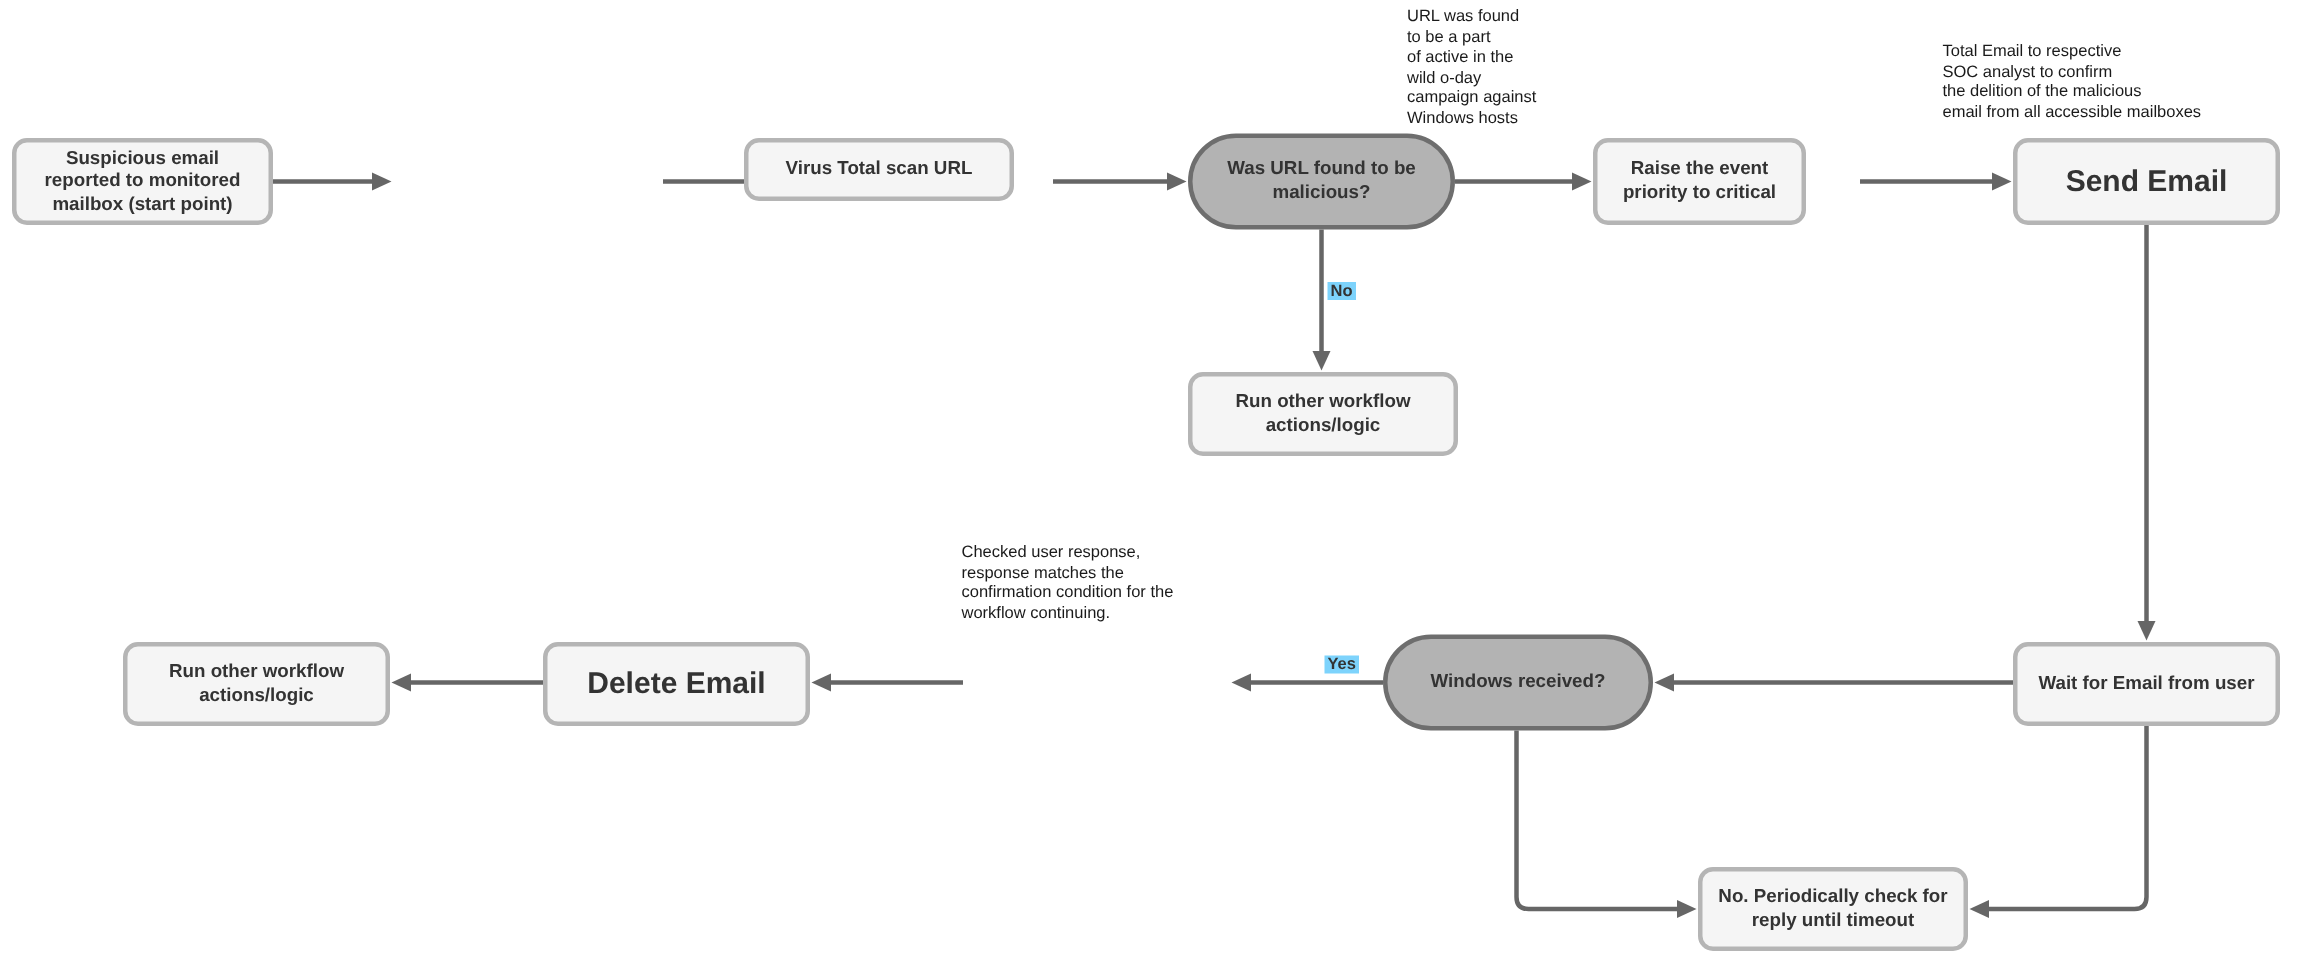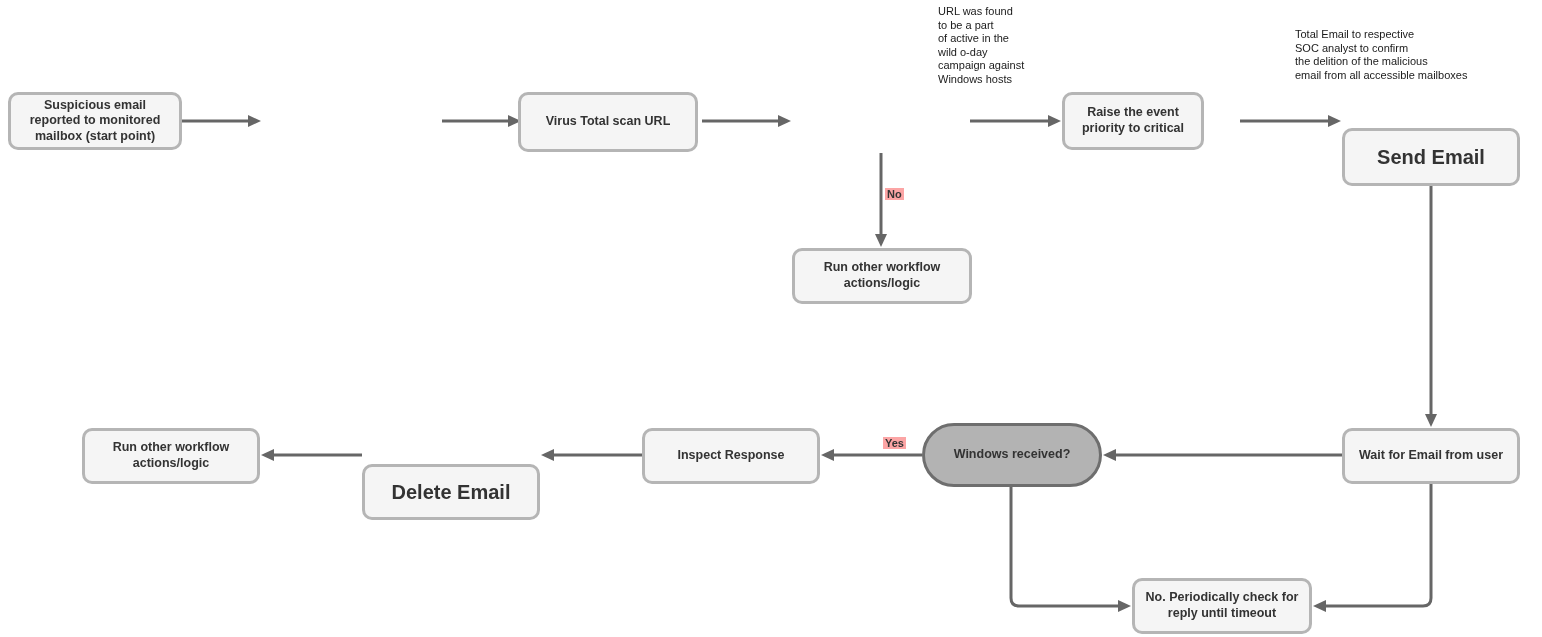--- a/index.html
+++ b/index.html
@@ -27,34 +27,34 @@
     display:flex;align-items:center;justify-content:center;
     text-align:center;color:var(--text);
     font-size:12.5px;font-weight:bold;line-height:1.25;
     padding:2px 6px;
   }
   .decision{
     background:var(--decision-fill);
     border:3px solid var(--decision-border);
     border-radius:34px;
   }
-  .emphasis{font-size:20px;margin-top:36px;}
+  .emphasis{font-size:20px;}
   .annotation{
     position:absolute;color:var(--note);
     font-size:11px;line-height:13.5px;
     white-space:pre-line;
   }
   .edge-label{
     position:absolute;color:var(--text);
-    font-size:11px;font-weight:bold;background:#fca5a5;padding:0 2px;
+    font-size:11px;font-weight:bold;background:#7dd3fc;padding:0 2px;
   }
   
   #n-start{left:8px;top:92px;width:174px;height:58px}
   #n-ad{left:262px;top:92px;width:180px;height:58px}
-  #n-vt{left:518px;top:92px;width:180px;height:60px}
+  #n-vt{left:496px;top:92px;width:180px;height:42px}
   #n-d1{left:792px;top:89px;width:178px;height:64px}
   #n-raise{left:1062px;top:92px;width:142px;height:58px}
   #n-send{left:1342px;top:92px;width:178px;height:58px}
   #n-run1{left:792px;top:248px;width:180px;height:56px}
   #n-run2{left:82px;top:428px;width:178px;height:56px}
   #n-delete{left:362px;top:428px;width:178px;height:56px}
   #n-inspect{left:642px;top:428px;width:178px;height:56px}
   #n-d2{left:922px;top:423px;width:180px;height:64px}
   #n-wait{left:1342px;top:428px;width:178px;height:56px}
   #n-periodic{left:1132px;top:578px;width:180px;height:56px}
@@ -87,37 +87,41 @@
     <path class="edge" d="M1342,455 L1116,455" marker-end="url(#arr)"></path>
     <path class="edge" d="M922,455 L834,455" marker-end="url(#arr)"></path>
     <path class="edge" d="M642,455 L554,455" marker-end="url(#arr)"></path>
     <path class="edge" d="M362,455 L274,455" marker-end="url(#arr)"></path>
     <path class="edge" d="M1011,487 L1011,598 Q1011,606 1019,606 L1118,606" marker-end="url(#arr)"></path>
     <path class="edge" d="M1431,484 L1431,598 Q1431,606 1423,606 L1326,606" marker-end="url(#arr)"></path>
   </svg>
 
   <div class="node" id="n-start">Suspicious email reported to monitored mailbox (start point)</div>
   <div class="node" id="n-vt">Virus Total scan URL</div>
+  <div class="node decision" id="n-d1">Was URL found to be malicious?</div>
   <div class="node" id="n-raise">Raise the event priority to critical</div>
   <div class="node emphasis" id="n-send">Send Email</div>
   <div class="node" id="n-run1">Run other workflow actions/logic</div>
   <div class="node" id="n-wait">Wait for Email from user</div>
   <div class="node decision" id="n-d2">Windows received?</div>
-  <div class="node" id="n-inspect">Inspect Response</div>
   <div class="node emphasis" id="n-delete">Delete Email</div>
   <div class="node" id="n-run2">Run other workflow actions/logic</div>
   <div class="node" id="n-periodic">No. Periodically check for reply until timeout</div>
 
   <div class="annotation" id="ann-campaign">URL was found
 to be a part
 of active in the
 wild o-day
 campaign against
 Windows hosts</div>
   <div class="annotation" id="ann-send">Total Email to respective
 SOC analyst to confirm
 the delition of the malicious
 email from all accessible mailboxes</div>
+  <div class="annotation" id="ann-inspect">Checked user response,
+response matches the
+confirmation condition for the
+workflow continuing.</div>
 
   <div class="edge-label" id="lbl-no">No</div>
   <div class="edge-label" id="lbl-yes">Yes</div>
 
 </div>
 
 </body></html>

